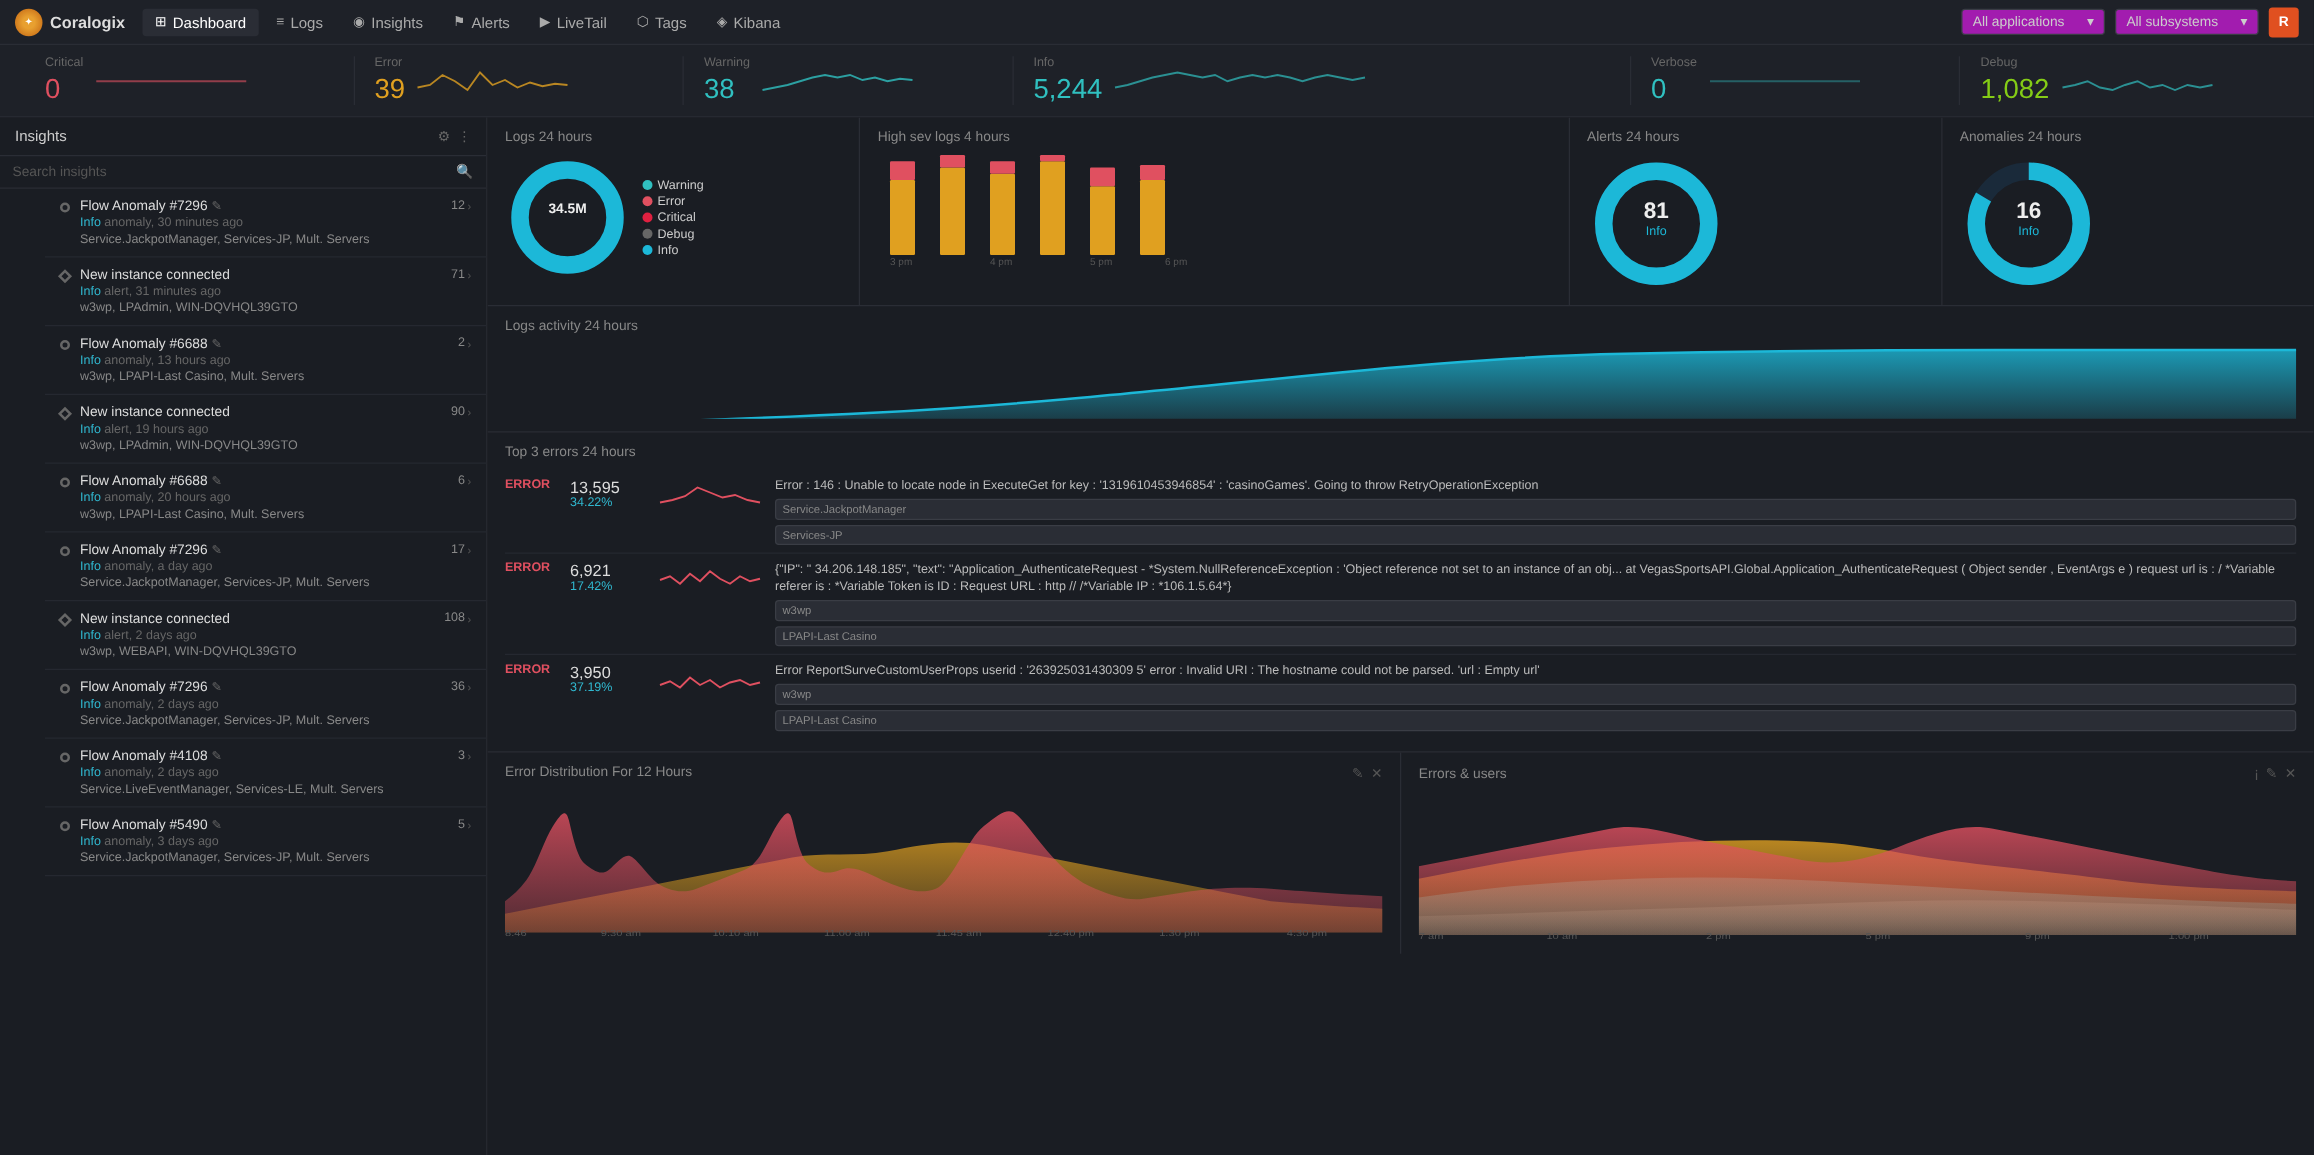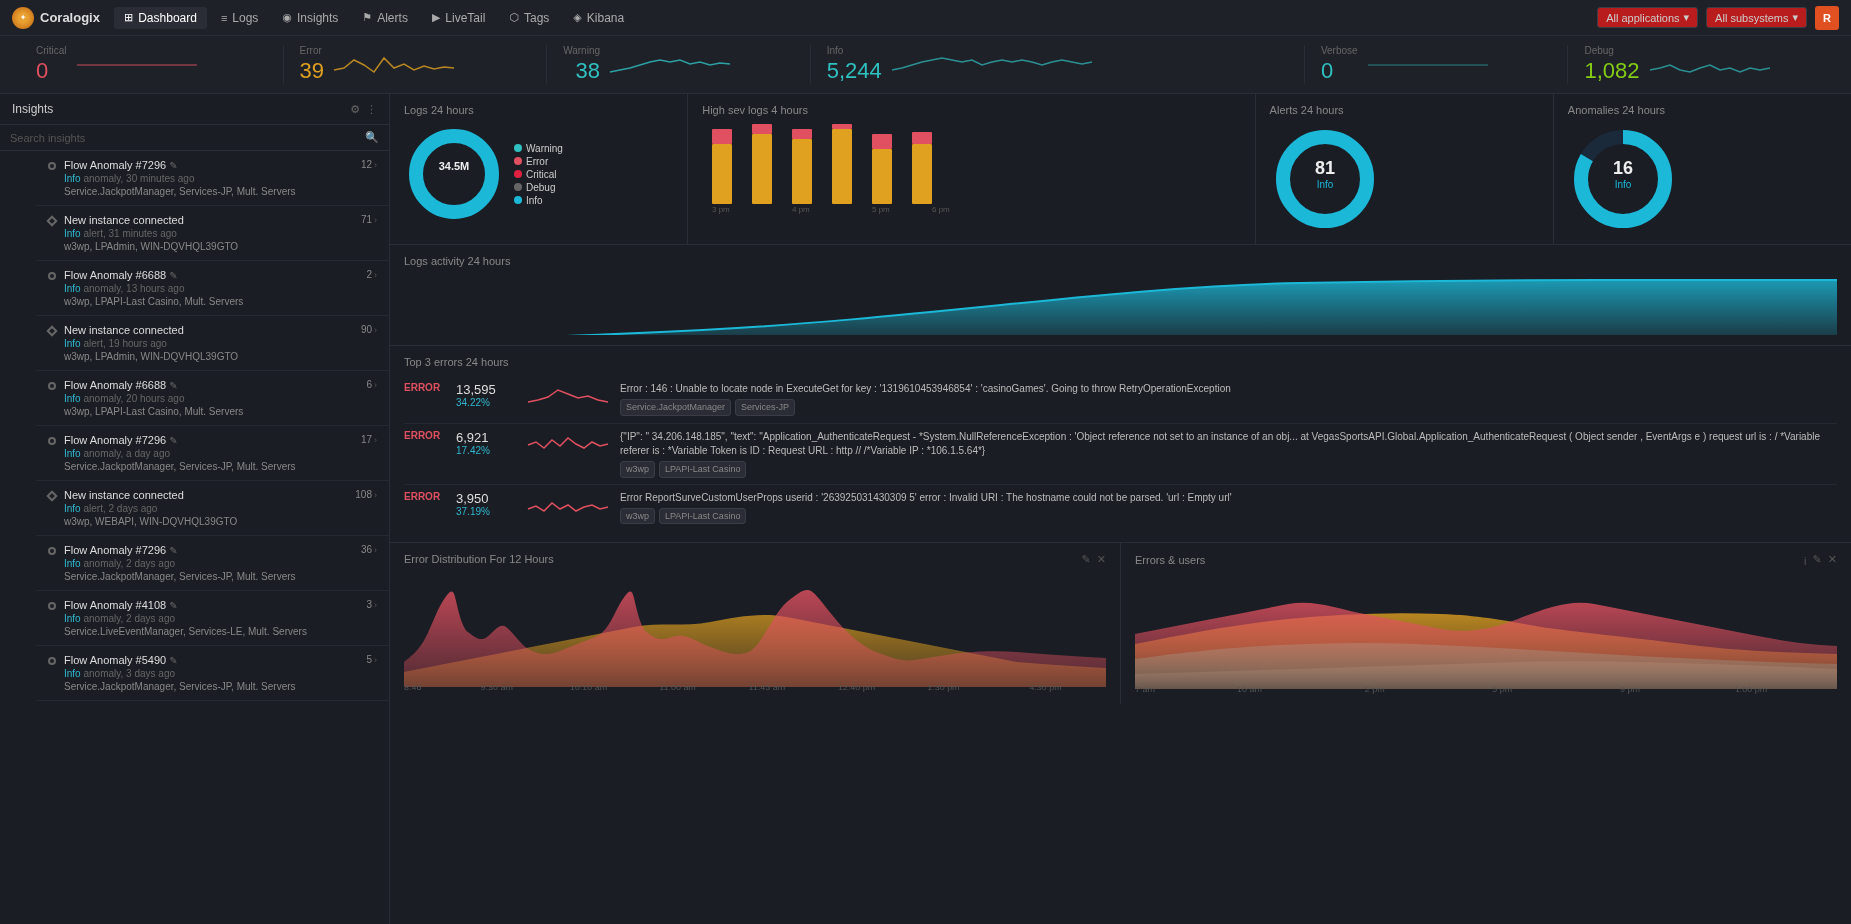--- a/index.html
+++ b/index.html
@@ -7,30 +7,30 @@
 
     
     .top-nav { display: flex; align-items: center; background: #1e2128; height: 36px; padding: 0 12px; border-bottom: 1px solid #2a2d35; gap: 4px; }
     .logo { display: flex; align-items: center; gap: 6px; margin-right: 10px; }
     .logo-icon { width: 22px; height: 22px; background: radial-gradient(circle, #e8a030 30%, #c06010 100%); border-radius: 50%; display: flex; align-items: center; justify-content: center; font-size: 8px; color: white; }
     .logo-text { color: #ddd; font-size: 13px; font-weight: 600; }
     .nav-item { padding: 4px 10px; color: #aaa; cursor: pointer; border-radius: 3px; display: flex; align-items: center; gap: 5px; font-size: 12px; }
     .nav-item.active { color: #fff; background: #2a2d35; }
     .nav-item .nav-icon { font-size: 11px; }
     .nav-right { margin-left: auto; display: flex; align-items: center; gap: 8px; }
-    .nav-dropdown { background: #b91c1c; border: 1px solid #3a3d45; border-radius: 3px; padding: 3px 8px; color: #ccc; font-size: 11px; cursor: pointer; display: flex; align-items: center; gap: 4px; }
+    .nav-dropdown { background: #a21caf; border: 1px solid #3a3d45; border-radius: 3px; padding: 3px 8px; color: #ccc; font-size: 11px; cursor: pointer; display: flex; align-items: center; gap: 18px; }
     .user-avatar { width: 24px; height: 24px; background: #e05020; border-radius: 3px; display: flex; align-items: center; justify-content: center; color: white; font-size: 11px; font-weight: bold; }
 
     
     .stats-bar { display: flex; background: #1e2128; height: 58px; border-bottom: 1px solid #2a2d35; padding: 0 20px; align-items: center; }
     .stat-label { font-size: 10px; color: #666; margin-bottom: 2px; }
     .stat-value { font-size: 22px; font-weight: 300; }
     .stat-value.critical { color: #e05060; }
     .stat-value.error { color: #e0a020; }
-    .stat-value.warning { color: #30c0c0; text-align: right; }
+    .stat-value.warning { color: #30c0c0; }
     .stat-value.info { color: #30c0c0; }
     .stat-value.verbose { color: #30c0c0; }
     .stat-value.debug { color: #84cc16; }
     .stat-sparkline { width: 120px; height: 30px; }
     .stat-with-chart { display: flex; align-items: center; gap: 10px; flex: 2; }
 
     
     .main-layout { display: flex; height: calc(924px - 36px - 58px); }
 
     
@@ -79,21 +79,21 @@
     .errors-section { padding: 10px 14px; border-bottom: 1px solid #2a2d35; }
     .errors-title { font-size: 11px; color: #888; margin-bottom: 8px; }
     .error-row { display: flex; align-items: flex-start; gap: 12px; padding: 6px 0; border-bottom: 1px solid #252830; }
     .error-row:last-child { border-bottom: none; }
     .error-badge { color: #e05060; font-size: 10px; font-weight: bold; width: 40px; flex-shrink: 0; }
     .error-count-area { width: 60px; flex-shrink: 0; }
     .error-count { color: #ddd; font-size: 13px; font-weight: 500; }
     .error-pct { color: #30b8d0; font-size: 10px; }
     .error-sparkline { width: 80px; height: 35px; flex-shrink: 0; }
     .error-desc { flex: 1; font-size: 10px; color: #bbb; line-height: 1.4; }
-    .error-tags { display: flex; gap: 4px; margin-top: 3px; }
+    .error-tags { display: flex; gap: 4px; margin-top: 3px; flex-direction: column; }
     .error-tag { background: #2a2d35; border: 1px solid #3a3d45; border-radius: 3px; padding: 1px 5px; font-size: 9px; color: #888; }
 
     
     .bottom-charts { display: flex; gap: 0; }
     .bottom-panel { flex: 1; border-right: 1px solid #2a2d35; padding: 10px 14px; }
     .bottom-panel:last-child { border-right: none; }
     .bottom-title { font-size: 11px; color: #888; margin-bottom: 6px; display: flex; align-items: center; justify-content: space-between; }
     .panel-actions { display: flex; gap: 6px; color: #555; cursor: pointer; }
     .bottom-chart { height: 120px; position: relative; overflow: hidden; }
 

